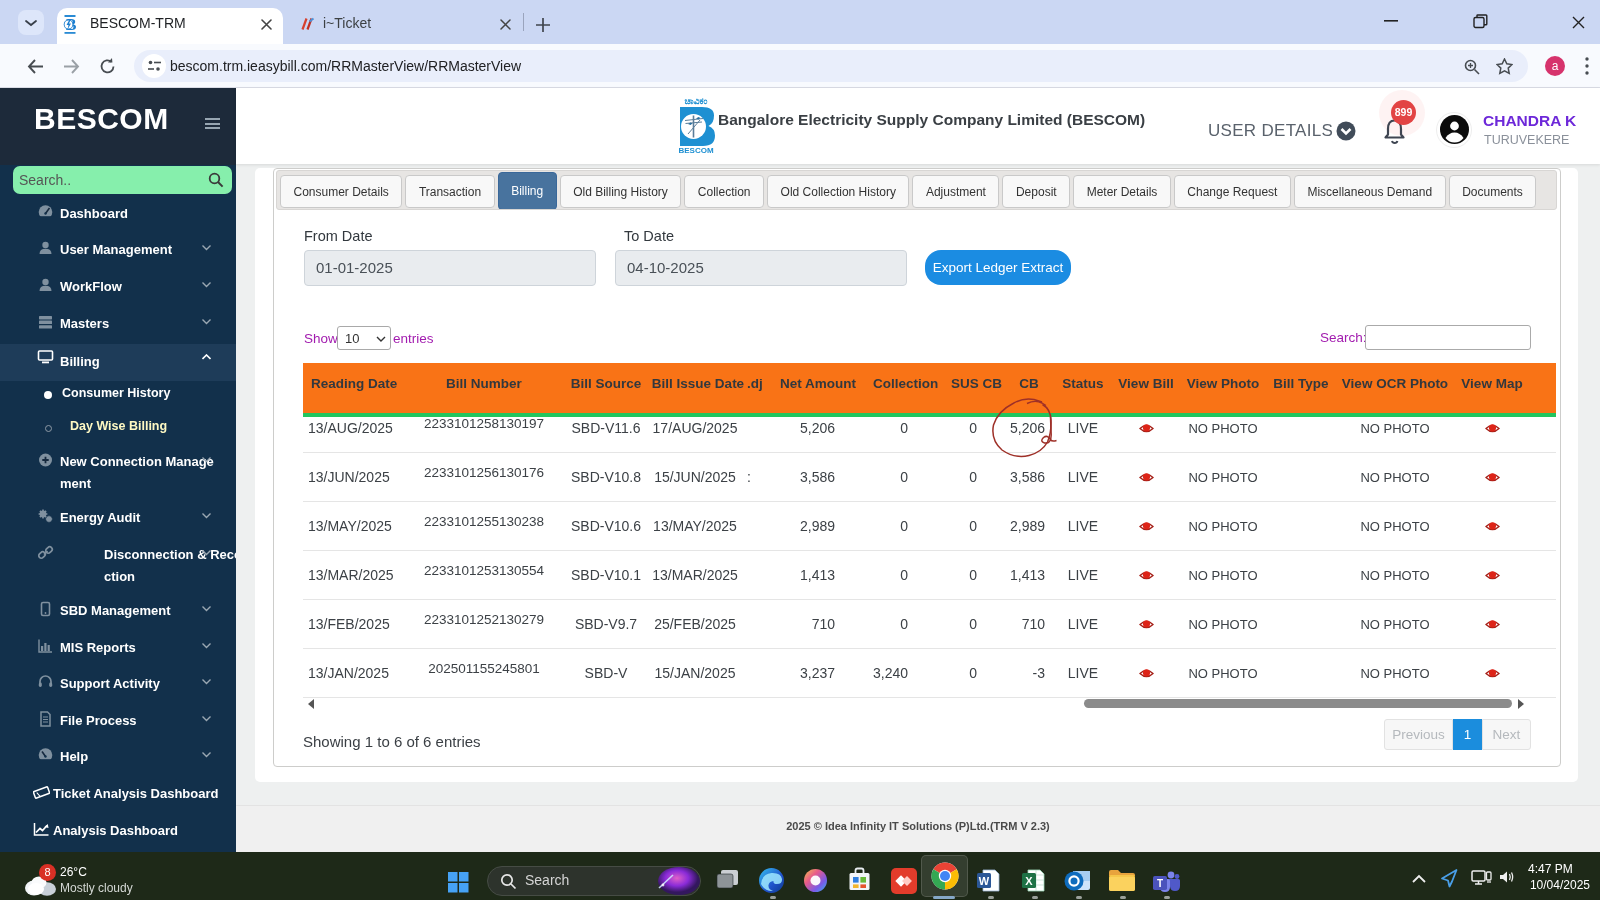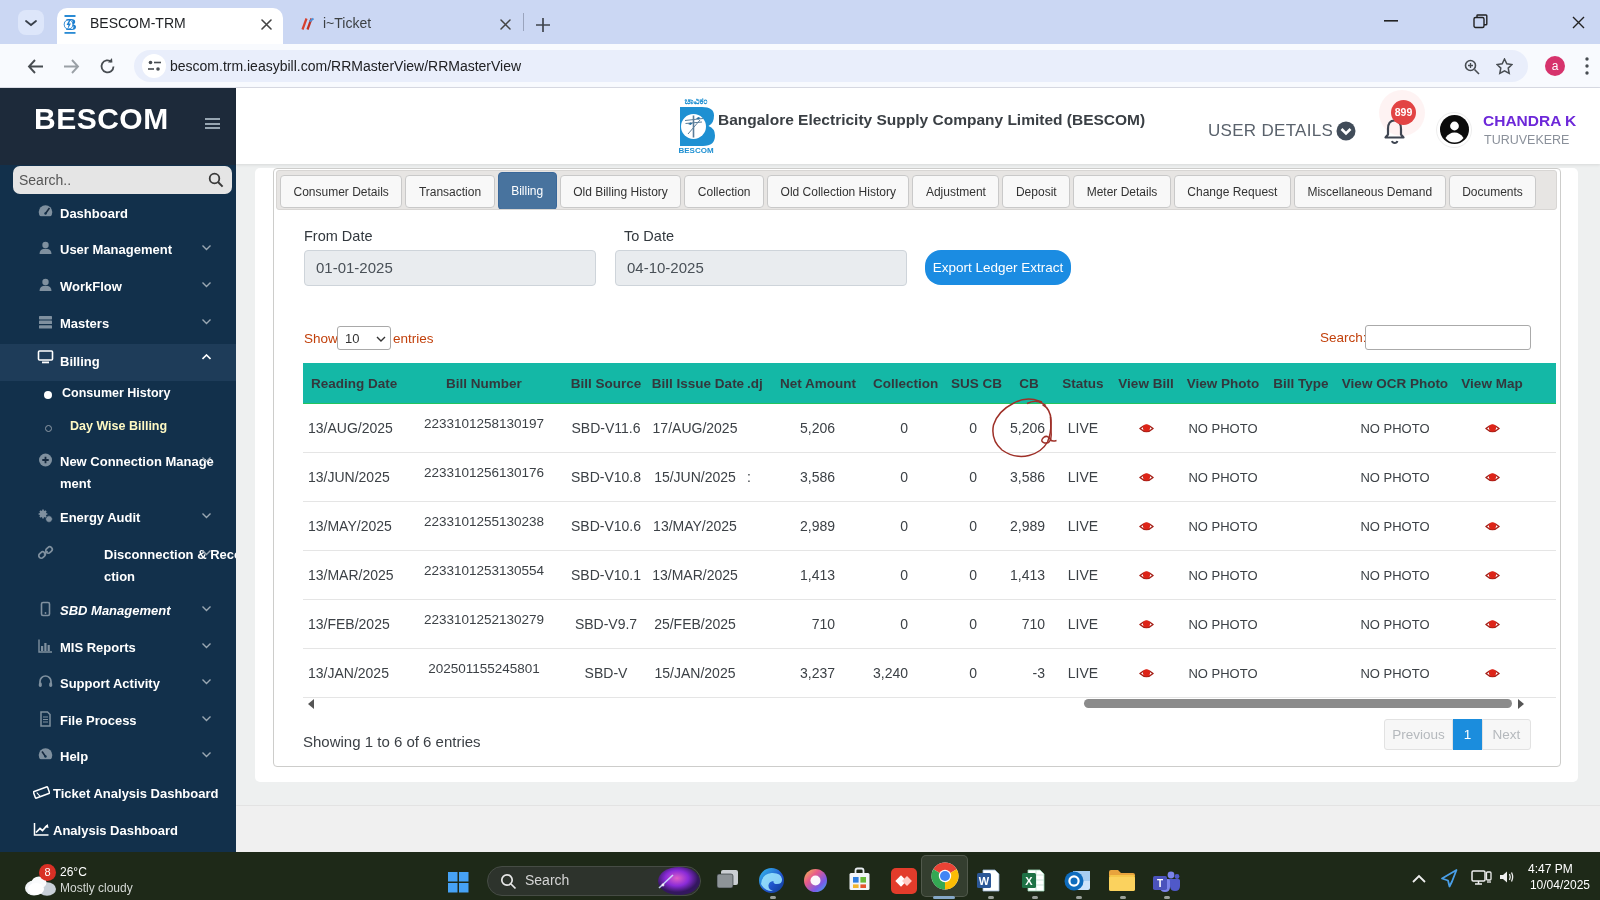--- a/index.html
+++ b/index.html
@@ -13,21 +13,21 @@
 .tab-active { position:absolute; left:57px; top:8px; width:226px; height:36px; background:#fff; border-radius:10px 10px 0 0; }
 .tabchev { position:absolute; left:18px; top:10px; width:26px; height:25px; background:#dde6fa; border-radius:8px; }
 #urlpill { position:absolute; left:134px; top:50px; width:1394px; height:32px; background:#e9eefb; border-radius:16px; }
 
 
 #sidebar { position:absolute; left:0; top:88px; width:236px; height:764px; background:#12304b; overflow:hidden; }
 #sbhead { position:absolute; left:0; top:0; width:236px; height:77px; background:#1d2a3a; }
 #sblogo { position:absolute; left:34px; top:14px; color:#fff; font-size:30px; font-weight:bold; letter-spacing:0.5px; }
 #sbburger { position:absolute; left:205px; top:30px; width:15px; height:11px; }
 #sbburger div { height:2px; background:#97a5b1; margin-bottom:2.5px; }
-#sbsearch { position:absolute; left:13px; top:78px; width:219px; height:28px; background:#e5e5e5; border-radius:7px; }
+#sbsearch { position:absolute; left:13px; top:78px; width:219px; height:28px; background:#86efac; border-radius:7px; }
 #sbsearch span { position:absolute; left:6px; top:6px; color:#555; font-size:14px; }
 .navitem { position:absolute; left:0; width:236px; color:#fff; font-size:13px; font-weight:700; }
 .navitem svg.nico { position:absolute; left:37px; top:4px; }
 .navitem .tx { position:absolute; left:60px; top:4px; width:160px; line-height:22px; white-space:nowrap; }
 .navitem svg.chev { position:absolute; right:25px; top:10px; }
 .subitem { position:absolute; left:0; width:236px; color:#fff; font-size:12.5px; font-weight:700; }
 
 
 #header { position:absolute; left:236px; top:88px; width:1364px; height:76px; background:#fff; box-shadow:0 1px 3px rgba(0,0,0,0.1); }
 
@@ -36,21 +36,21 @@
 #outercard { position:absolute; left:255px; top:168px; width:1323px; height:614px; background:#fff; border-radius:5px; }
 #panebox { position:absolute; left:273px; top:168px; width:1288px; height:599px; border:1px solid #cdcdcb; border-radius:4px; }
 #tabstrip { position:absolute; left:5px; top:0px; width:1281px; height:40px; background:#e7e5e3; border:1px solid #d8d6d4; border-radius:3px; white-space:nowrap; overflow:hidden; }
 .ptab { display:inline-block; margin:4px 0 0 3px; padding:9px 12.5px 8px 12.5px; background:#f8f8f8; border:1px solid #c9c9c9; border-radius:4px; font-size:12px; color:#333; vertical-align:top; }
 .ptab.active { background:#48739e; border-color:#3a689a; color:#fff; margin-top:1px; padding-top:11px; padding-bottom:11px; }
 
 .flabel { position:absolute; font-size:14.5px; color:#32383e; }
 .finput { position:absolute; height:36px; background:#e9ecef; border:1px solid #ced4da; border-radius:4px; font-size:15px; color:#495057; line-height:34px; padding-left:11px; }
 #exportbtn { position:absolute; left:654px; top:80px; width:146px; height:35px; background:#1b8ce2; border-radius:16px; color:#fff; font-size:13.5px; text-align:center; line-height:35px; }
 
-.small { font-size:13.5px; color:#c2410c; }
+.small { font-size:13.5px; color:#a21caf; }
 
 
 #tbl { position:absolute; left:32px; top:193px; width:1253px; }
 .trow { position:absolute; left:0; width:1253px; height:49px; border-bottom:1px solid #e5e5e5; }
 .cell { position:absolute; top:0; height:49px; line-height:49px; font-size:14px; color:#3c4146; white-space:nowrap; }
 
 .pbtn { position:absolute; height:31px; border:1px solid #e2e2e2; background:#f7f7f7; color:#b5b9bd; font-size:13.5px; text-align:center; line-height:29px; }
 
 
 #taskbar { position:absolute; left:0; top:852px; width:1600px; height:48px; background:#1e2918; }
@@ -239,21 +239,21 @@
           <svg class="nico" width="17" height="18" viewBox="0 0 17 18">
             <path d="M7 10.5 L10.5 7" stroke="#7f909f" stroke-width="1.7"></path>
             <rect x="1.5" y="8.5" width="7" height="5" rx="2.5" transform="rotate(-45 5 11)" fill="none" stroke="#7f909f" stroke-width="1.7"></rect>
             <rect x="8.5" y="3.5" width="7" height="5" rx="2.5" transform="rotate(-45 12 6)" fill="none" stroke="#7f909f" stroke-width="1.7"></rect>
           </svg>
           <span class="tx" style="width:175px;margin-left:44px;">Disconnection &amp; Reconne<br>ction</span>
           <svg class="chev" width="9" height="6">
             <path d="M0.5 0.5 L4.5 4.5 L8.5 0.5" stroke="#9aa7b2" stroke-width="1.4" fill="none"></path>
           </svg>
         </div>
-        <div class="navitem" style="top: 508px; height: 30px; font-style: italic;">
+        <div class="navitem" style="top: 508px; height: 30px;">
           <svg class="nico" width="17" height="18" viewBox="0 0 17 18">
             <rect x="4.5" y="2.5" width="8" height="13" rx="1.5" fill="none" stroke="#7f909f" stroke-width="1.6"></rect>
             <circle cx="8.5" cy="13" r="0.9" fill="#7f909f"></circle>
           </svg>
           <span class="tx" style="">SBD Management</span>
           <svg class="chev" width="9" height="6">
             <path d="M0.5 0.5 L4.5 4.5 L8.5 0.5" stroke="#9aa7b2" stroke-width="1.4" fill="none"></path>
           </svg>
         </div>
         <div class="navitem" style="top: 545px; height: 30px;">
@@ -366,21 +366,21 @@
     <div style="position:absolute;left:66px;top:156px;width:54px;height:24px;border:1px solid #a9a9a9;border-radius:3px;font-size:13px;color:#333;line-height:23px;padding-left:7px">10
       <svg style="position:absolute;right:4px;top:9px" width="10" height="7">
           <path d="M1 1 L5 5 L9 1" stroke="#333" stroke-width="1.4" fill="none"></path>
         </svg>
     </div>
     <div class="small" style="position:absolute;left:122px;top:161px">entries</div>
     <div class="small" style="position:absolute;left:1049px;top:160px">Search:</div>
     <div style="position:absolute;left:1094px;top:155px;width:166px;height:25px;border:1px solid #aaa;border-radius:3px;background:#fff"></div>
 
     <div id="tbl">
-        <div class="trow" style="top:0;height:41px;background:#14b8a6;border-bottom:1px solid #22c55e">
+        <div class="trow" style="top:0;height:54px;background:#f97316;border-bottom:4px solid #22c55e">
           <div class="cell" style="left:8px;width:110px;text-align:left;line-height:41px;height:41px;font-weight:bold;color:#33383d;font-size:13.5px">Reading Date</div>
           <div class="cell" style="left:121px;width:120px;text-align:center;line-height:41px;height:41px;font-weight:bold;color:#33383d;font-size:13.5px">Bill Number</div>
           <div class="cell" style="left:258px;width:90px;text-align:center;line-height:41px;height:41px;font-weight:bold;color:#33383d;font-size:13.5px">Bill Source</div>
           <div class="cell" style="left:345px;width:100px;text-align:center;line-height:41px;height:41px;font-weight:bold;color:#33383d;font-size:13.5px">Bill Issue Date</div>
           <div class="cell" style="left:444px;width:22px;text-align:left;line-height:41px;height:41px;font-weight:bold;color:#33383d;font-size:13.5px">.dj</div>
           <div class="cell" style="left:477px;width:74px;text-align:center;line-height:41px;height:41px;font-weight:bold;color:#33383d;font-size:13.5px">Net Amount</div>
           <div class="cell" style="left:570px;width:58px;text-align:center;line-height:41px;height:41px;font-weight:bold;color:#33383d;font-size:13.5px">Collection</div>
           <div class="cell" style="left:648px;width:47px;text-align:center;line-height:41px;height:41px;font-weight:bold;color:#33383d;font-size:13.5px">SUS CB</div>
           <div class="cell" style="left:716px;width:20px;text-align:center;line-height:41px;height:41px;font-weight:bold;color:#33383d;font-size:13.5px">CB</div>
           <div class="cell" style="left:757px;width:46px;text-align:center;line-height:41px;height:41px;font-weight:bold;color:#33383d;font-size:13.5px">Status</div>
@@ -544,20 +544,21 @@
     <div class="pbtn" style="left:1211px;top:549px;width:49px;border-radius:0 3px 3px 0">Next</div>
   </div>
 
   <svg class="abs" style="left:985px;top:395px" width="95" height="75">
     <path d="M57 7 L49 4.5 Q38 2.5 28 8.5 Q13 16 8.5 30 Q5.5 45 17 55 Q30 64 44 60.5 Q57 57 62.5 47 Q66.5 38 66 25 Q65.5 14 57.5 9.5" fill="none" stroke="#9e3028" stroke-width="1.5"></path>
     <path d="M42 8.5 Q50 4.5 57 8 L61 10.5" fill="none" stroke="#9e3028" stroke-width="1.4"></path>
     <path d="M65.5 22 L66.2 40 Q66.2 49 59.5 48 Q54.5 46.5 58.5 42.5 Q62.5 39.5 65.5 44.5 Q67 47 71.5 45.5" fill="none" stroke="#9e3028" stroke-width="1.5"></path>
   </svg>
 
   <div class="abs" style="left:236px;top:805px;width:1364px;height:47px;background:#f0f0f0;border-top:1px solid #e3e3e3"></div>
+  <div class="abs" style="left:236px;top:820px;width:1364px;text-align:center;font-size:11px;font-weight:bold;color:#4a4a4a">2025 © Idea Infinity IT Solutions (P)Ltd.(TRM V 2.3)</div>
 
   <div id="taskbar"></div>
   <div id="tbicons">
       <svg class="abs" style="left:22px;top:872px" width="36" height="26">
         <ellipse cx="12" cy="16" rx="9" ry="7.5" fill="#f2f5f8"></ellipse>
         <ellipse cx="25" cy="17" rx="9" ry="6.8" fill="#c8d0d8"></ellipse>
         <ellipse cx="17" cy="10.5" rx="7.5" ry="6" fill="#fafbfc"></ellipse>
         <ellipse cx="14" cy="17" rx="8" ry="6" fill="#fff"></ellipse>
       </svg>
       <div class="abs" style="left:39px;top:864px;width:17px;height:17px;border-radius:50%;background:#d93025;color:#fff;font-size:11px;text-align:center;line-height:17px">8</div>

